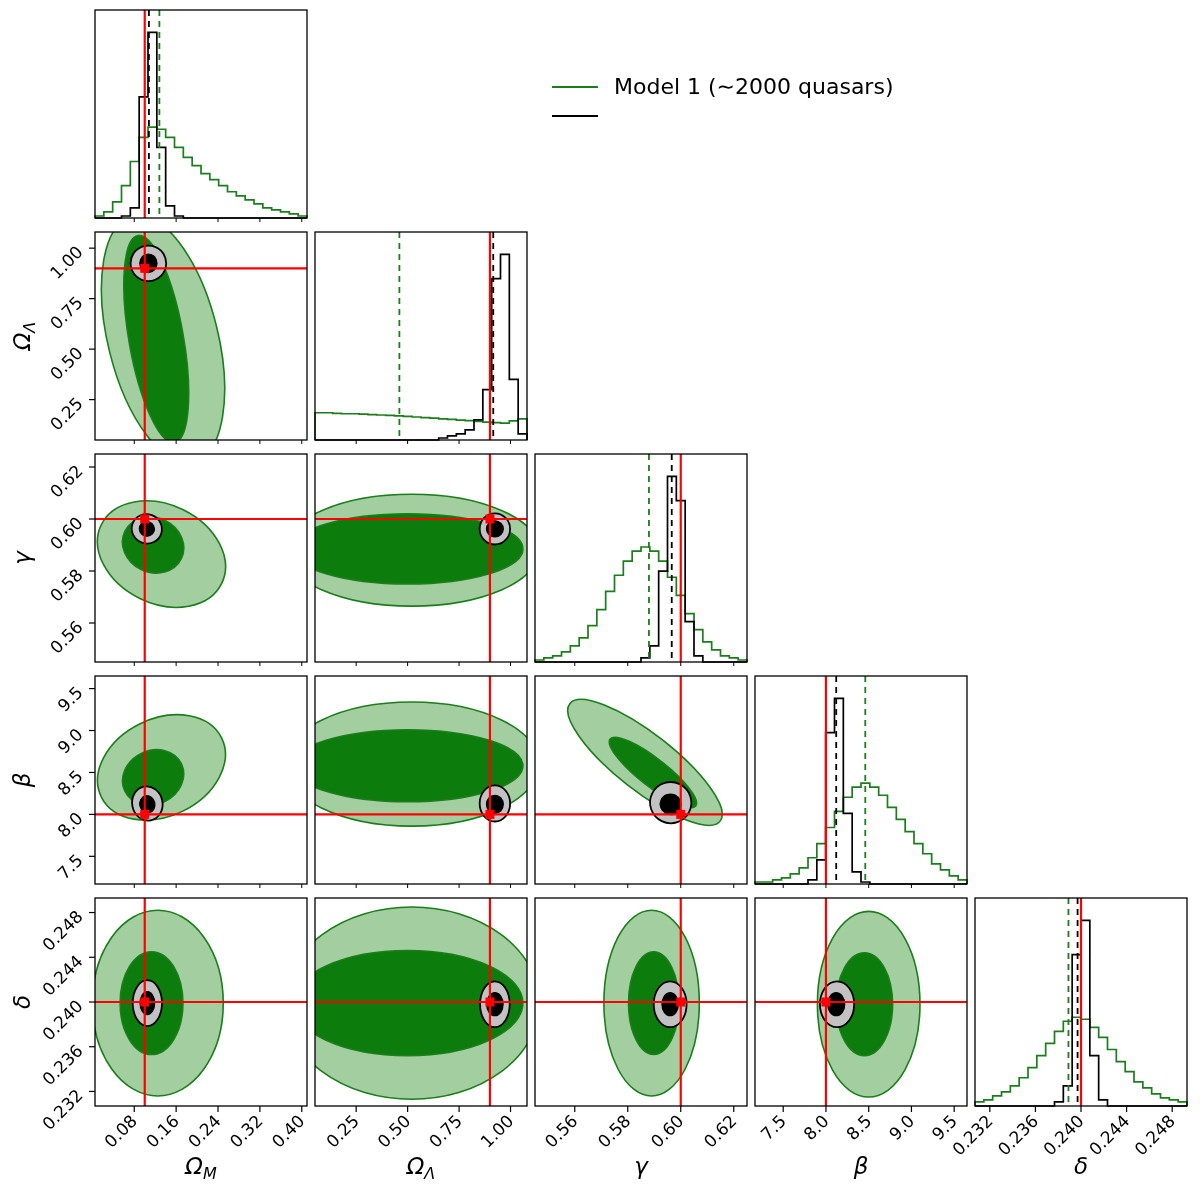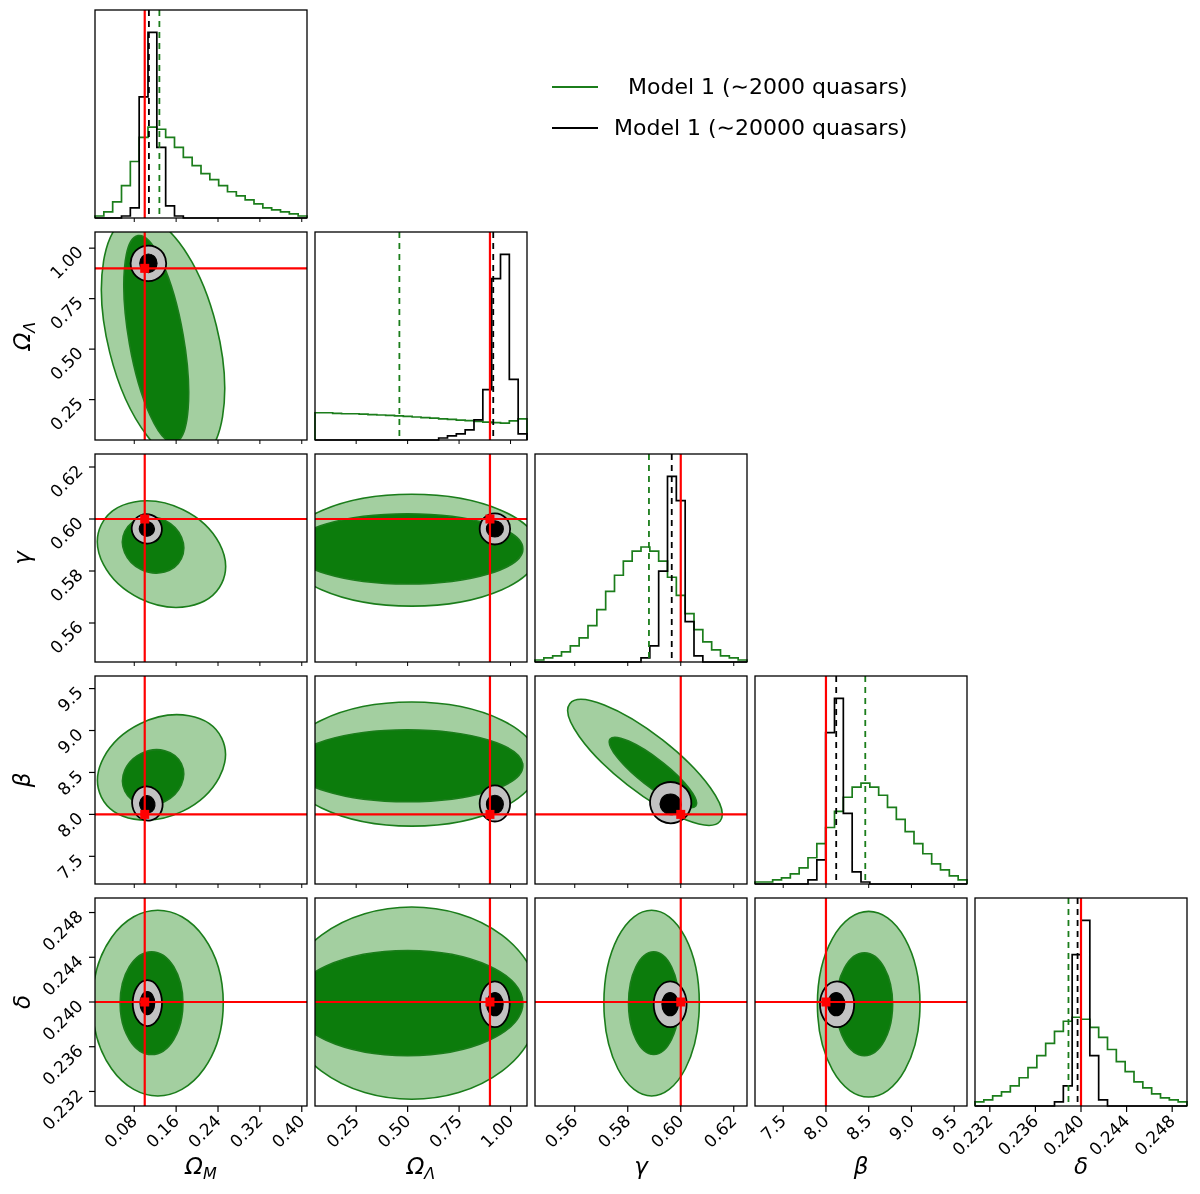--- a/index.html
+++ b/index.html
@@ -1,20 +1,20 @@
 <!DOCTYPE html>
 <html><head>
 <meta charset="utf-8">
 <style>
   html,body{margin:0;padding:0;background:#fff;}
   #figure{position:relative;width:1200px;height:1194px;background:#fff;font-family:"DejaVu Sans",sans-serif;overflow:hidden;}
   #plot{position:absolute;left:0;top:0;}
   svg text{font-family:"DejaVu Sans",sans-serif;fill:#000;}
   #legend{position:absolute;left:552px;top:74px;display:flex;flex-direction:column;gap:16px;}
-  .legend-item{display:flex;align-items:center;gap:16px;font-size:22px;color:#000;white-space:nowrap;justify-content:space-between;}
+  .legend-item{display:flex;align-items:center;gap:16px;font-size:22px;color:#000;white-space:nowrap;}
   .legend-swatch{display:inline-block;width:46px;height:0;border-top:2.4px solid #000;}
 </style>
 </head>
 <body>
 
 <div id="figure">
   <svg id="plot" width="1200" height="1194">
       <defs>
         <clipPath id="clip-1-0">
           <rect x="95" y="232" width="212" height="208"></rect>
@@ -359,16 +359,15 @@
       <text transform="translate(84 917.5376344086021) rotate(-45)" text-anchor="end" font-size="17">0.248</text>
       <text transform="translate(30 1002) rotate(-90)" text-anchor="middle" font-size="23" font-style="italic">δ</text>
     </svg>
   <div id="legend">
     <div class="legend-item">
       <span class="legend-swatch" style="border-top-color: rgb(27, 125, 27);"></span>
       <span>Model 1 (∼2000 quasars)</span>
     </div>
     <div class="legend-item">
       <span class="legend-swatch" style="border-top-color: rgb(0, 0, 0);"></span>
-      <span>Model 1 (∼20000 quasars)</span>
     </div>
   </div>
 </div>
 
 </body></html>

